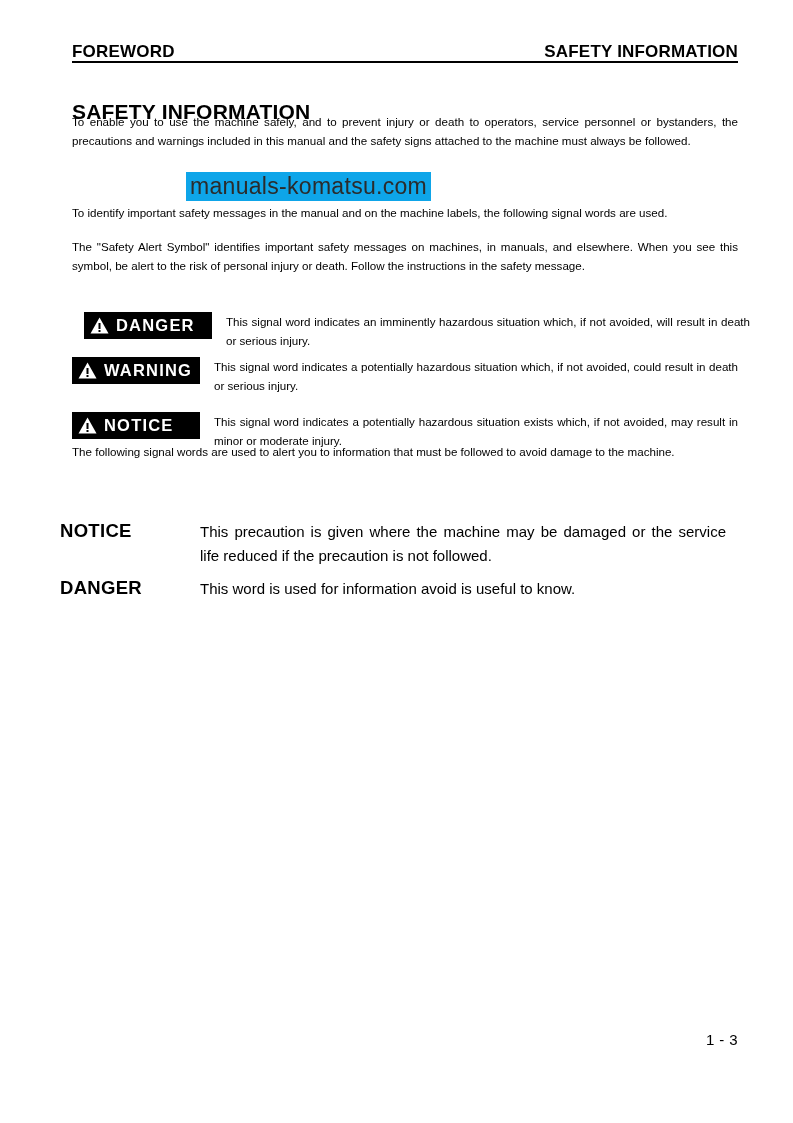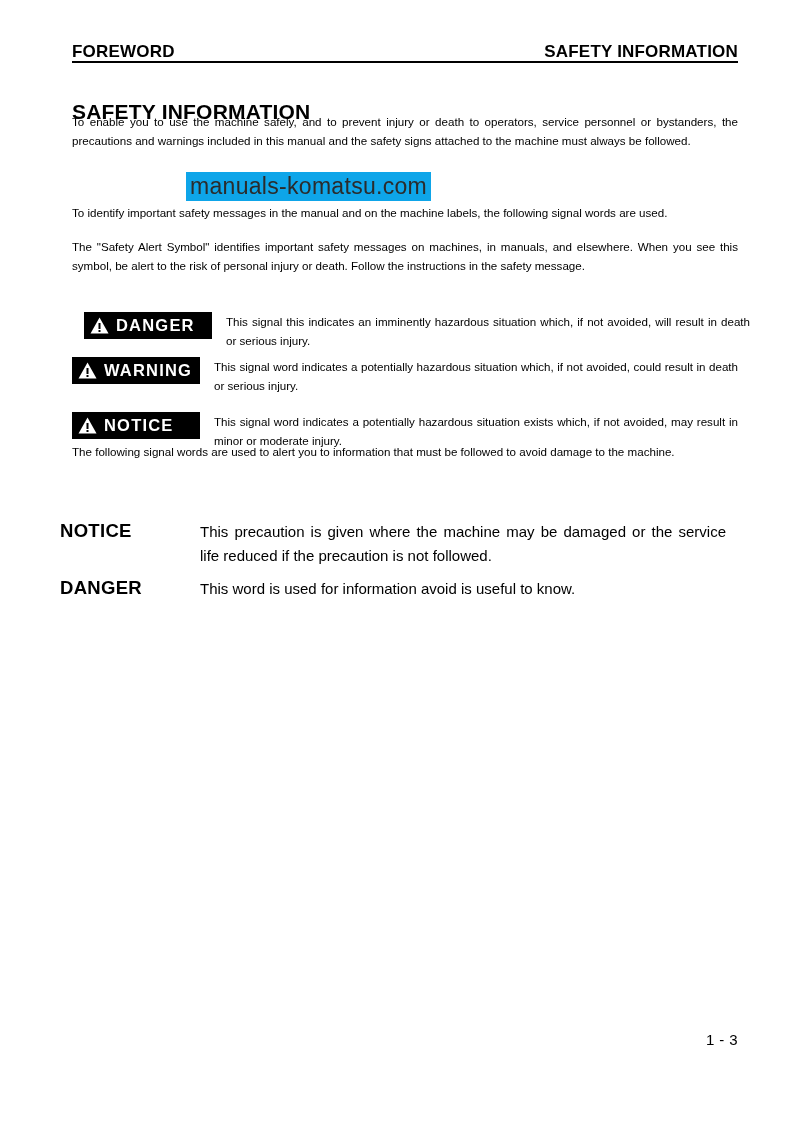--- a/index.html
+++ b/index.html
@@ -192,21 +192,21 @@
     <div class="signal-badge">
       <span class="alert-symbol">
         <svg width="19" height="17" viewBox="0 0 19 17">
           <polygon points="9.5,0.5 18.5,16.5 0.5,16.5" fill="#ffffff"></polygon>
           <rect x="8.5" y="6" width="2" height="6" fill="#000000"></rect>
           <rect x="8.5" y="13" width="2" height="2" fill="#000000"></rect>
         </svg>
       </span>
       <span class="badge-label">DANGER</span>
     </div>
-    <div class="signal-desc">This signal this indicates an imminently hazardous situation which, if not avoided, will result in death or serious injury.</div>
+    <div class="signal-desc">This signal word indicates an imminently hazardous situation which, if not avoided, will result in death or serious injury.</div>
   </div>
 
   <div class="signal-row" id="row-warning">
     <div class="signal-badge">
       <span class="alert-symbol">
         <svg width="19" height="17" viewBox="0 0 19 17">
           <polygon points="9.5,0.5 18.5,16.5 0.5,16.5" fill="#ffffff"></polygon>
           <rect x="8.5" y="6" width="2" height="6" fill="#000000"></rect>
           <rect x="8.5" y="13" width="2" height="2" fill="#000000"></rect>
         </svg>

